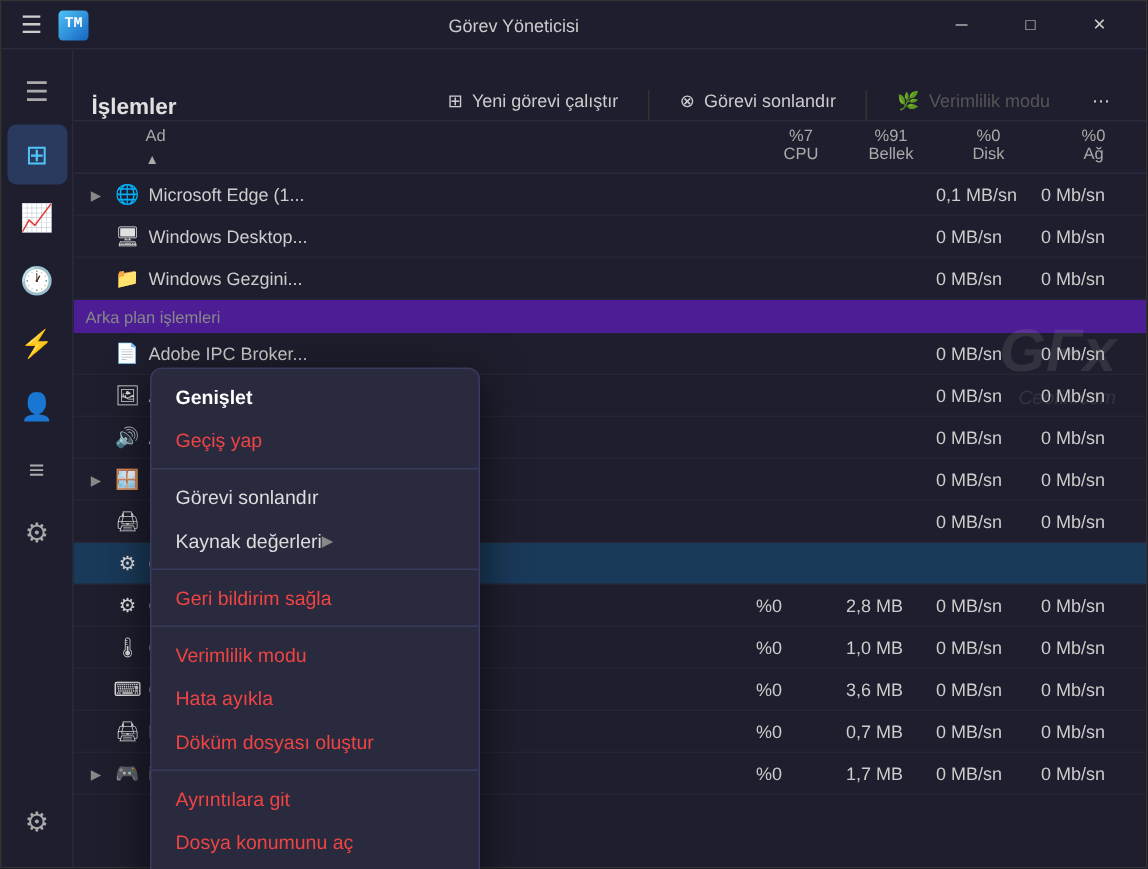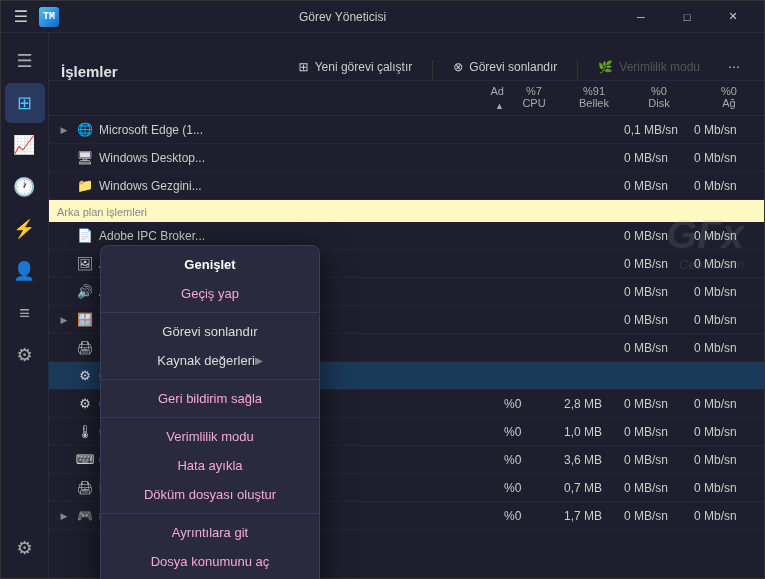--- a/index.html
+++ b/index.html
@@ -168,30 +168,29 @@
     .table-header-sort .col-name {
       font-size: 11px;
       color: #aaa;
       text-align: center;
     }
     .col-ad {
       font-size: 11px;
       color: #aaa;
       padding-left: 48px;
       display: flex;
-      align-items: flex-end;
       gap: 4px;
       flex-direction: column;
     }
     .col-ad .sort-arrow { font-size: 9px; color: #aaa; }
     .section-header {
       padding: 6px 8px 4px 8px;
       font-size: 11px;
       color: #888;
-      background: #fef9c3;
+      background: #4c1d95;
     }
     .process-row {
       display: grid;
       grid-template-columns: 1fr 60px 60px 70px 70px;
       align-items: center;
       height: 28px;
       cursor: pointer;
       border-bottom: 1px solid #252535;
     }
     .process-row.selected { background: #1a3a5a; }
@@ -247,24 +246,24 @@
       z-index: 100;
       padding: 4px 0;
     }
     .menu-item {
       padding: 7px 16px;
       font-size: 13px;
       color: #ddd;
       cursor: pointer;
       display: flex;
       align-items: center;
-      justify-content: center;
+      justify-content: flex-start;
     }
     .menu-item.bold { font-weight: 700; color: #fff; }
-    .menu-item.disabled { color: #f9a8d4; cursor: default; }
+    .menu-item.disabled { color: #ef4444; cursor: default; }
     .menu-separator { height: 1px; background: #3a3a5e; margin: 4px 0; }
     .menu-arrow { font-size: 10px; color: #888; }
     
     .watermark {
       position: absolute;
       right: 20px;
       top: 131px;
       opacity: 0.15;
       pointer-events: none;
       text-align: right;

